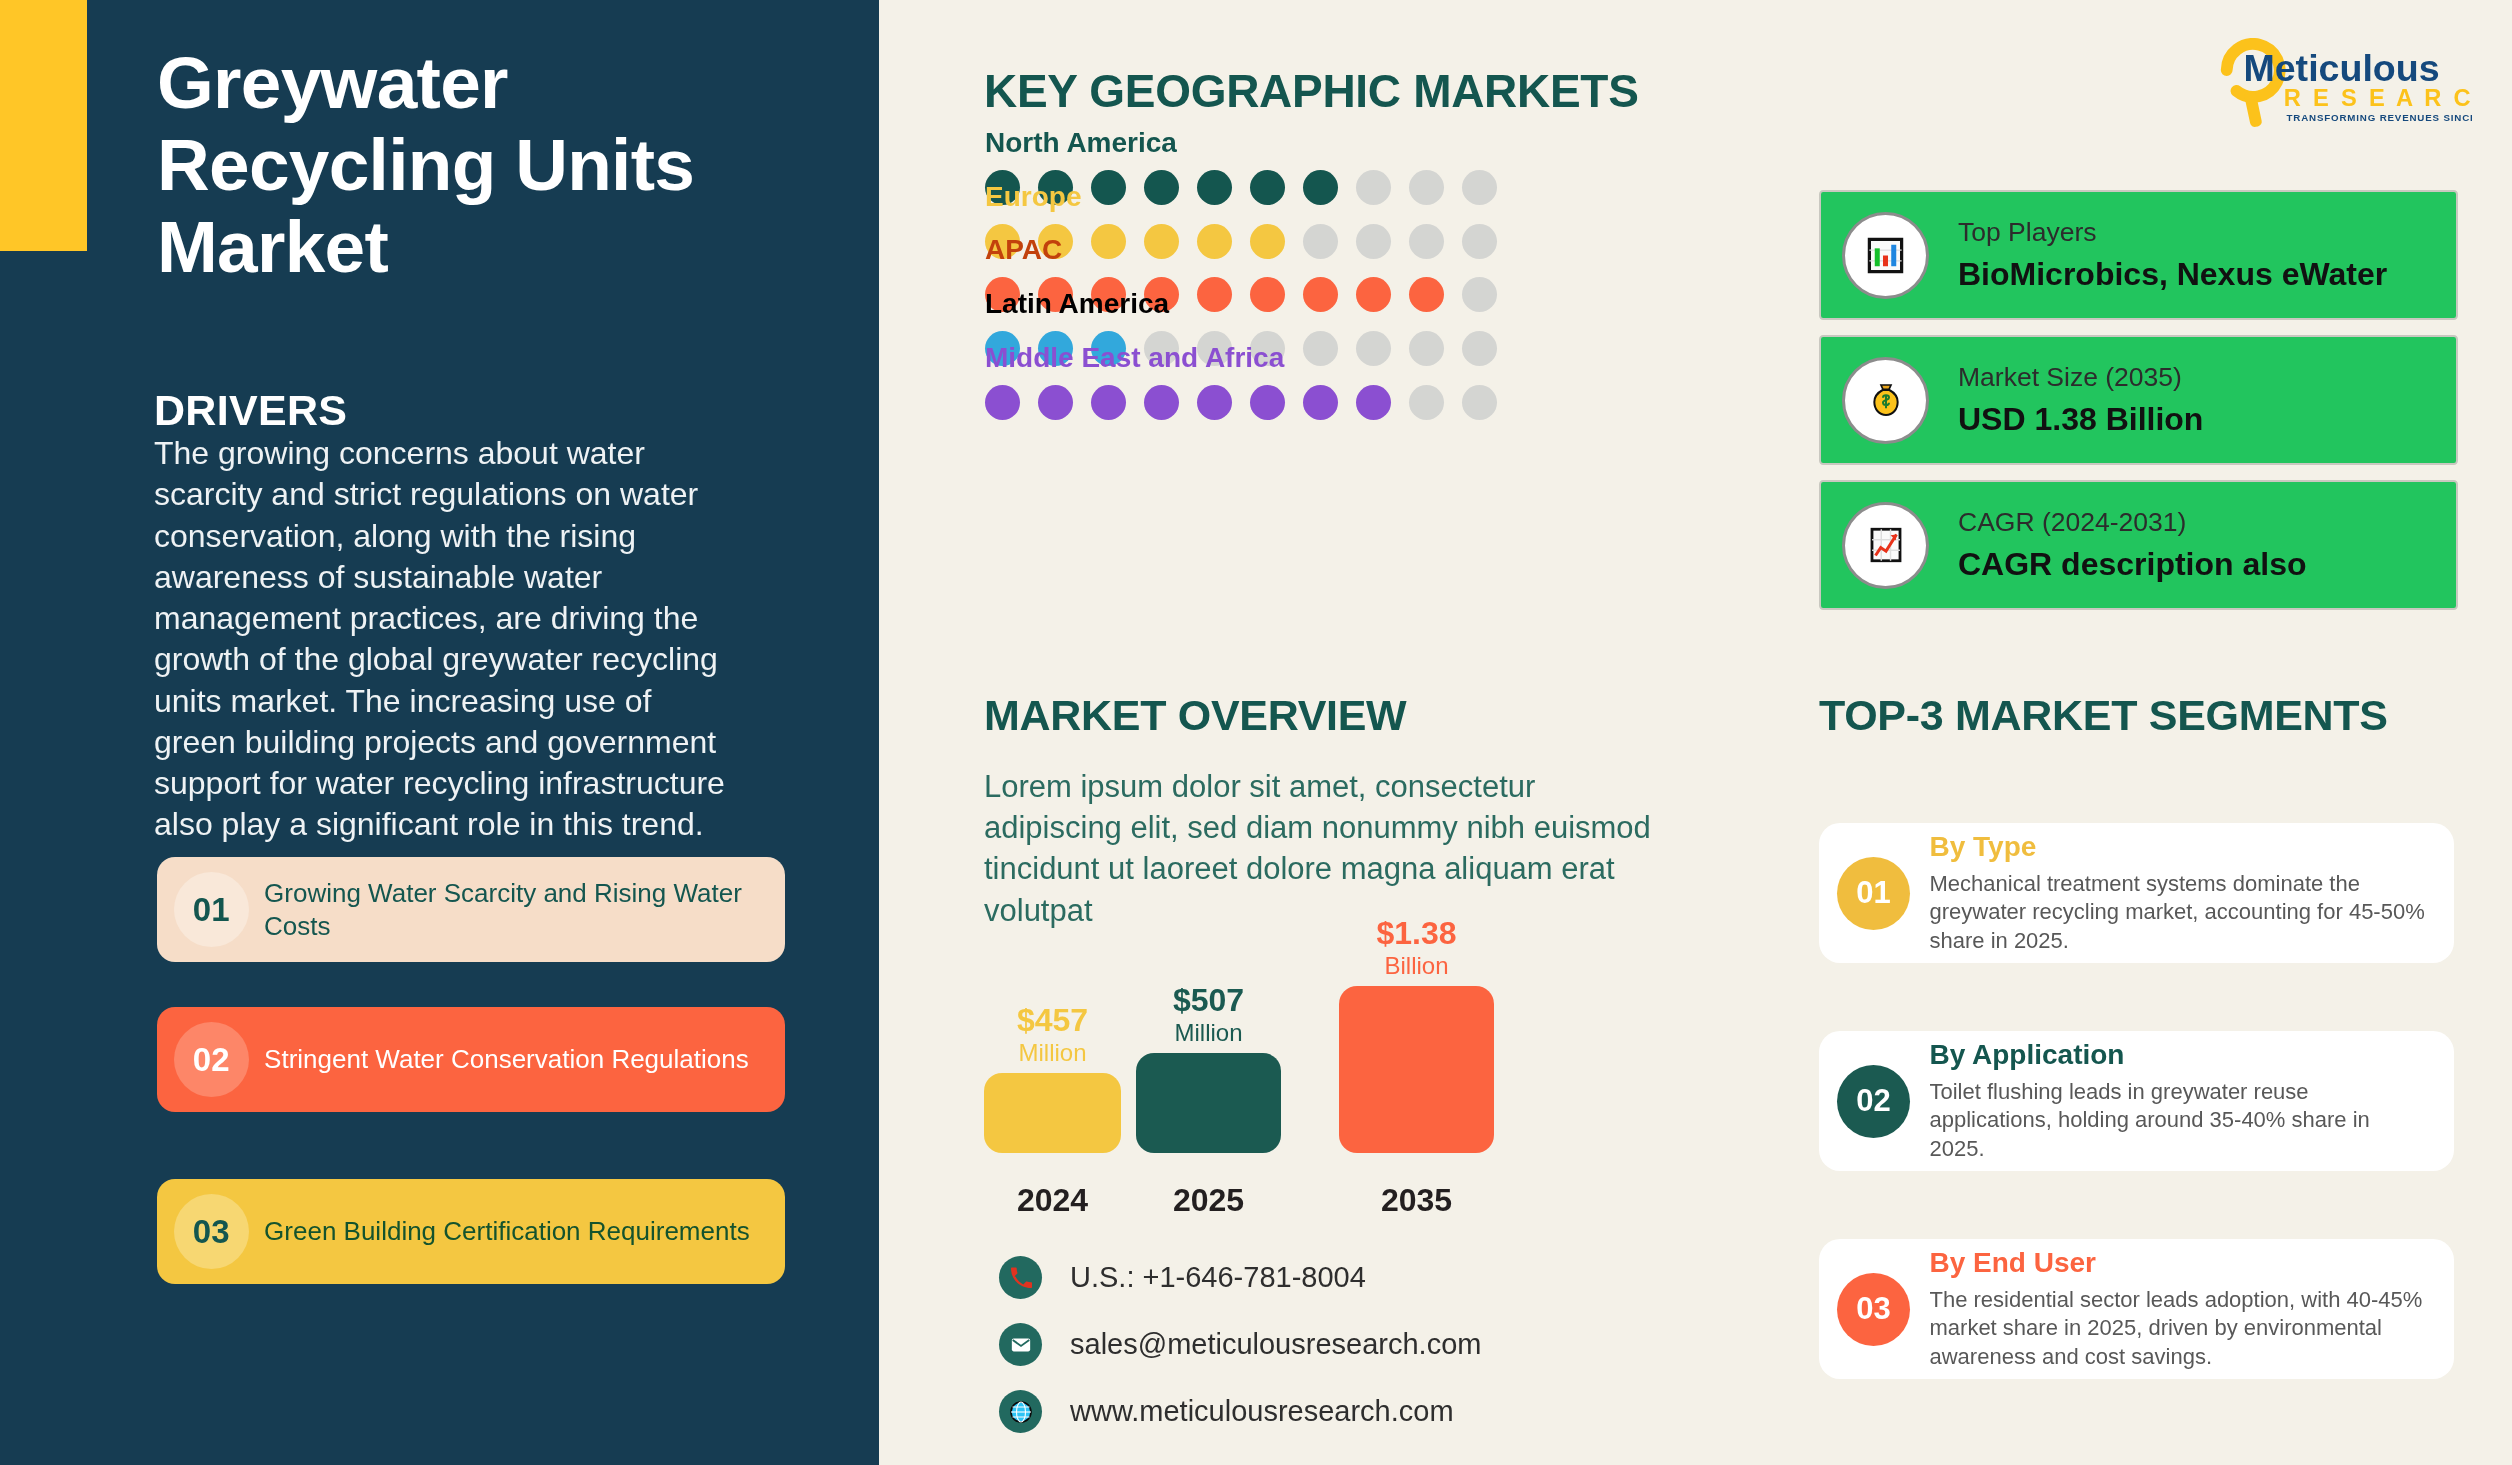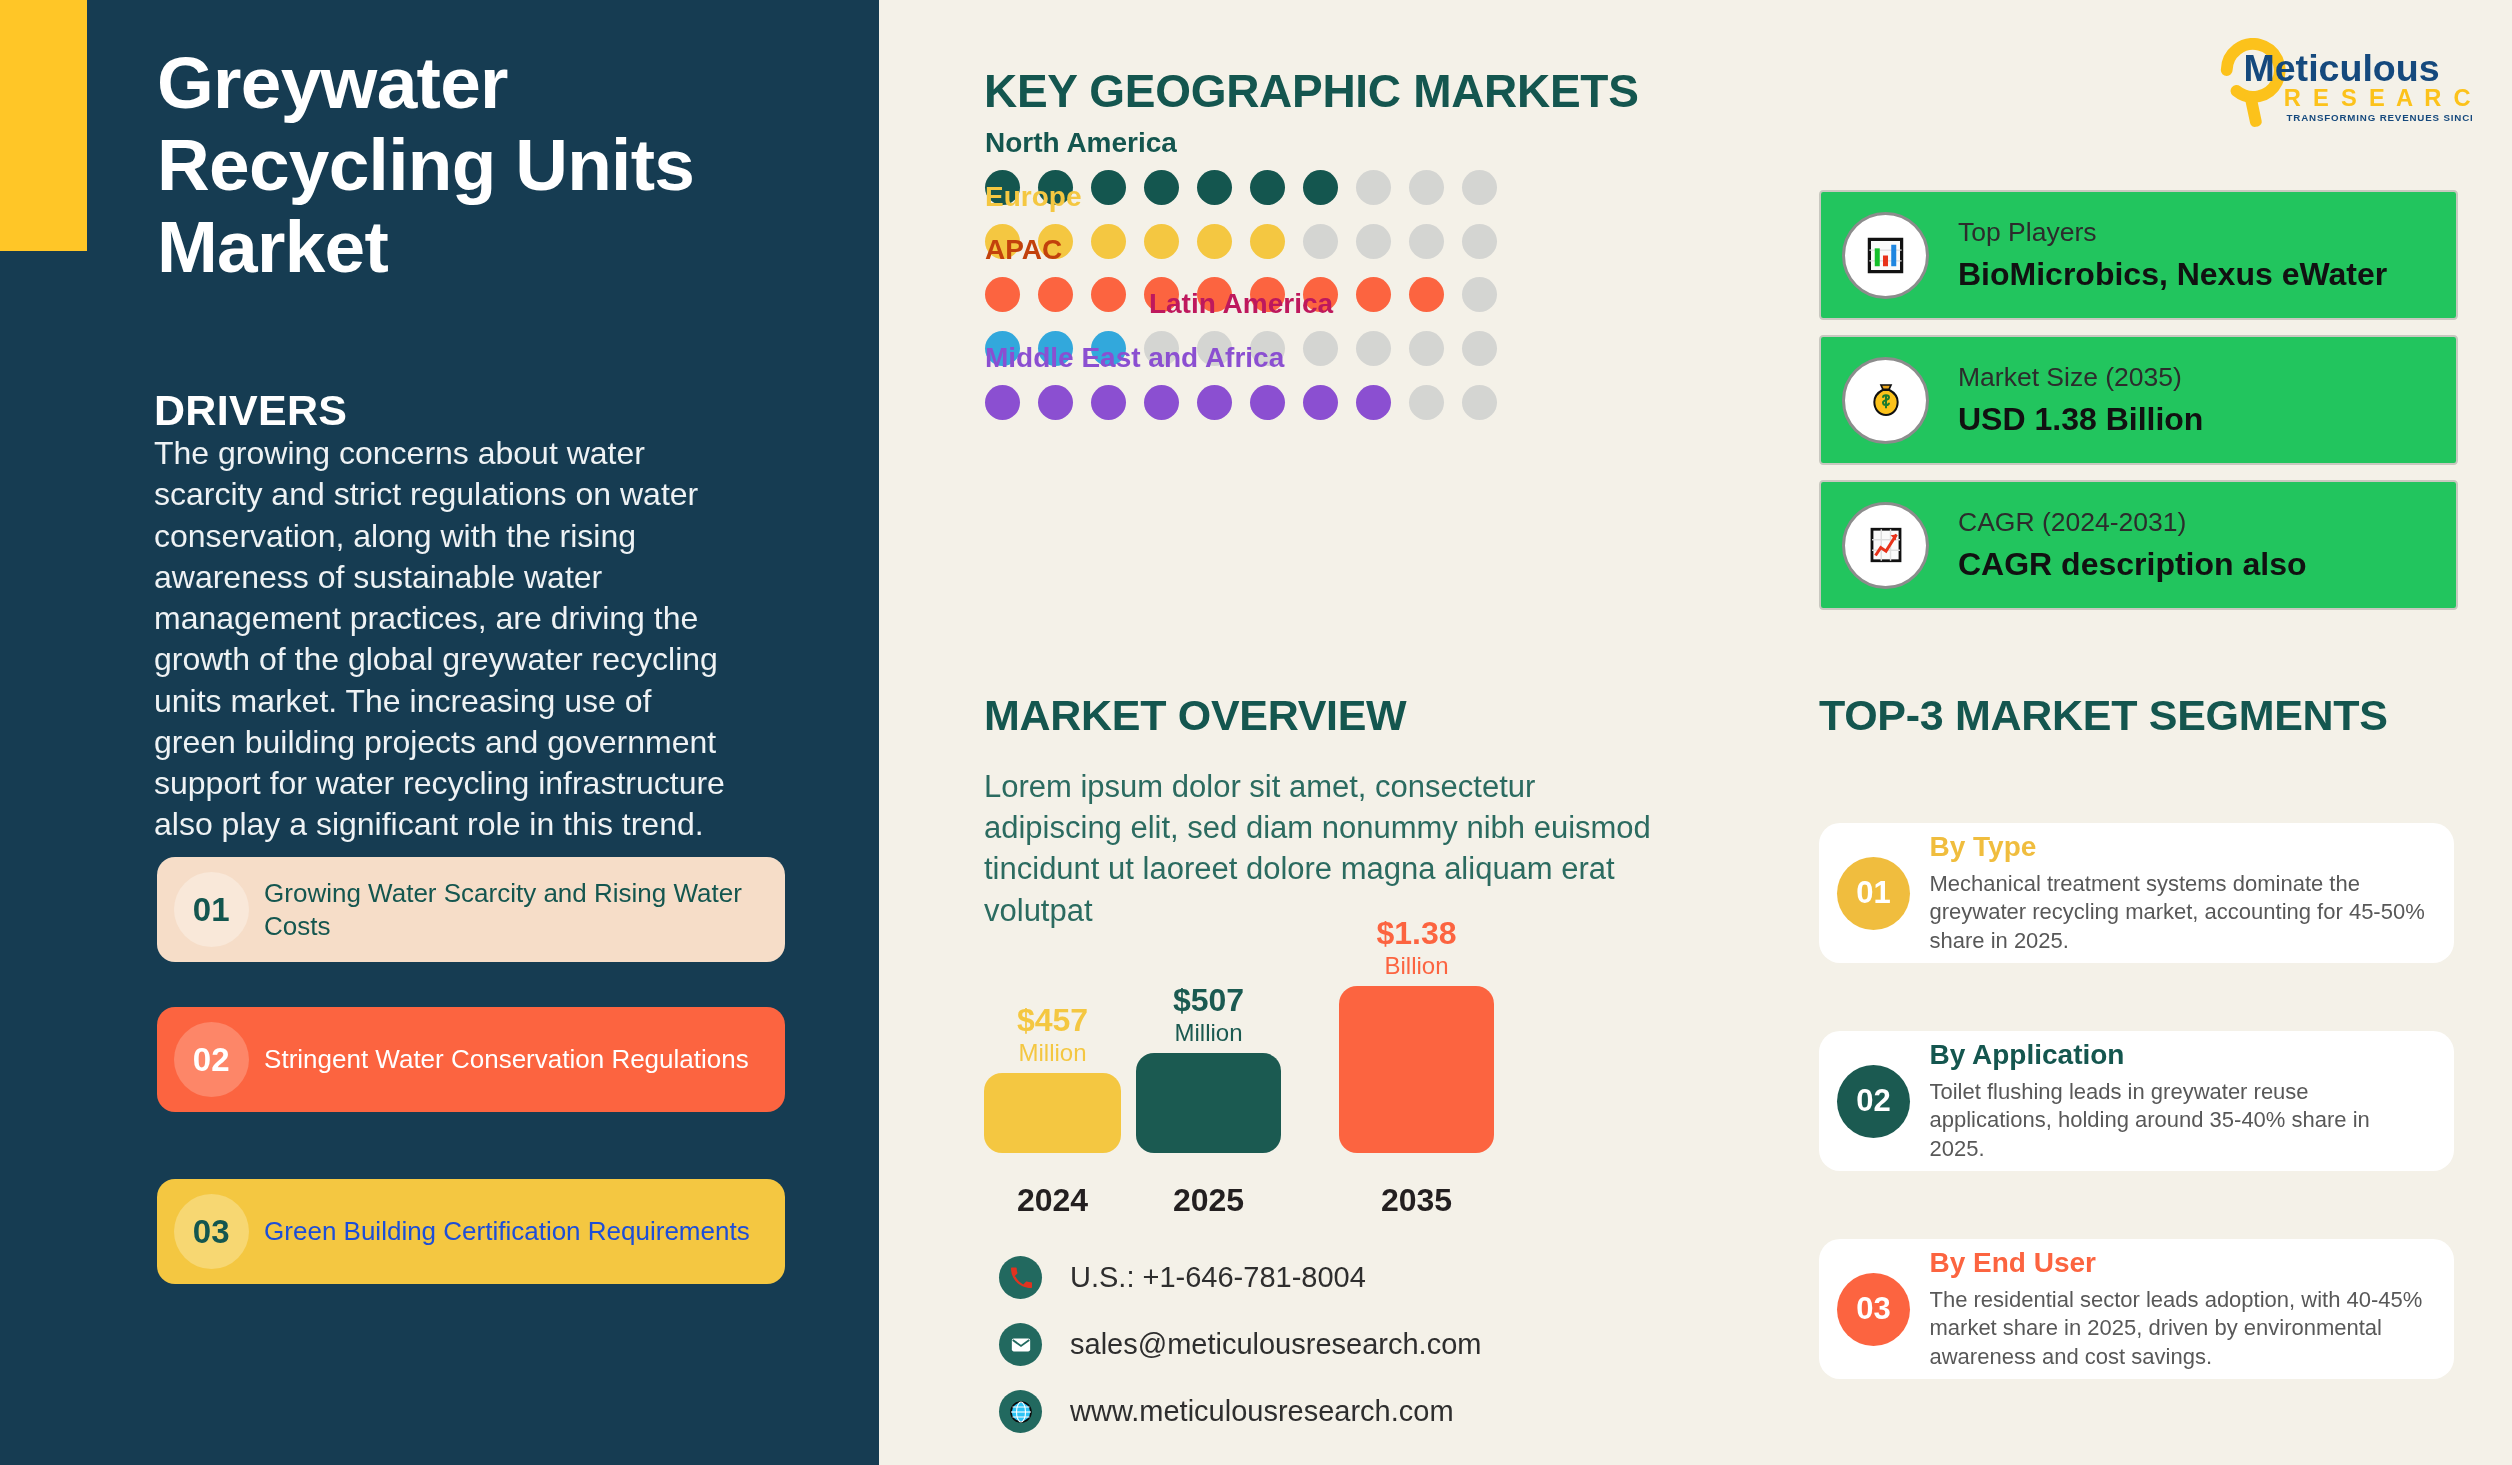--- a/index.html
+++ b/index.html
@@ -49,21 +49,21 @@
     padding-right:14px;
   }
   #dc0{top:857px;background:#f6ddc8;}
   #dc0 .num-circle{background:#f9e8d9;color:#14564f;}
   #dc0 .dtxt{color:#14564f;}
   #dc1{top:1007px;background:#fc6440;}
   #dc1 .num-circle{background:#fd8668;color:#ffffff;}
   #dc1 .dtxt{color:#ffffff;}
   #dc2{top:1179px;background:#f4c741;}
   #dc2 .num-circle{background:#f7d772;color:#14564f;}
-  #dc2 .dtxt{color:#1d4ed8;}
+  #dc2 .dtxt{color:#14532d;}
 
   
   .geo-title{
     position:absolute;left:984px;top:64px;
     color:#14564f;font-weight:bold;font-size:46px;letter-spacing:-0.3px;
   }
   .region{position:absolute;left:985px;}
   .region .rlabel{font-weight:bold;font-size:28px;margin-bottom:11px;}
   .dotrow{display:flex;gap:18px;}
   .dot{width:35px;height:35px;border-radius:50%;background:#d4d5d2;}
@@ -207,21 +207,21 @@
           <span class="dot" style="background: rgb(252, 100, 64);"></span>
           <span class="dot" style="background: rgb(252, 100, 64);"></span>
           <span class="dot" style="background: rgb(252, 100, 64);"></span>
           <span class="dot" style="background: rgb(252, 100, 64);"></span>
           <span class="dot" style="background: rgb(252, 100, 64);"></span>
           <span class="dot" style="background: rgb(252, 100, 64);"></span>
           <span class="dot"></span>
         </div>
       </div>
       <div class="region" style="top: 288px;">
-        <div class="rlabel" style="color: #be185d; text-align: center;">Latin America</div>
+        <div class="rlabel" style="color: #000000;">Latin America</div>
         <div class="dotrow">
           <span class="dot" style="background: rgb(50, 168, 220);"></span>
           <span class="dot" style="background: rgb(50, 168, 220);"></span>
           <span class="dot" style="background: rgb(50, 168, 220);"></span>
           <span class="dot"></span>
           <span class="dot"></span>
           <span class="dot"></span>
           <span class="dot"></span>
           <span class="dot"></span>
           <span class="dot"></span>

